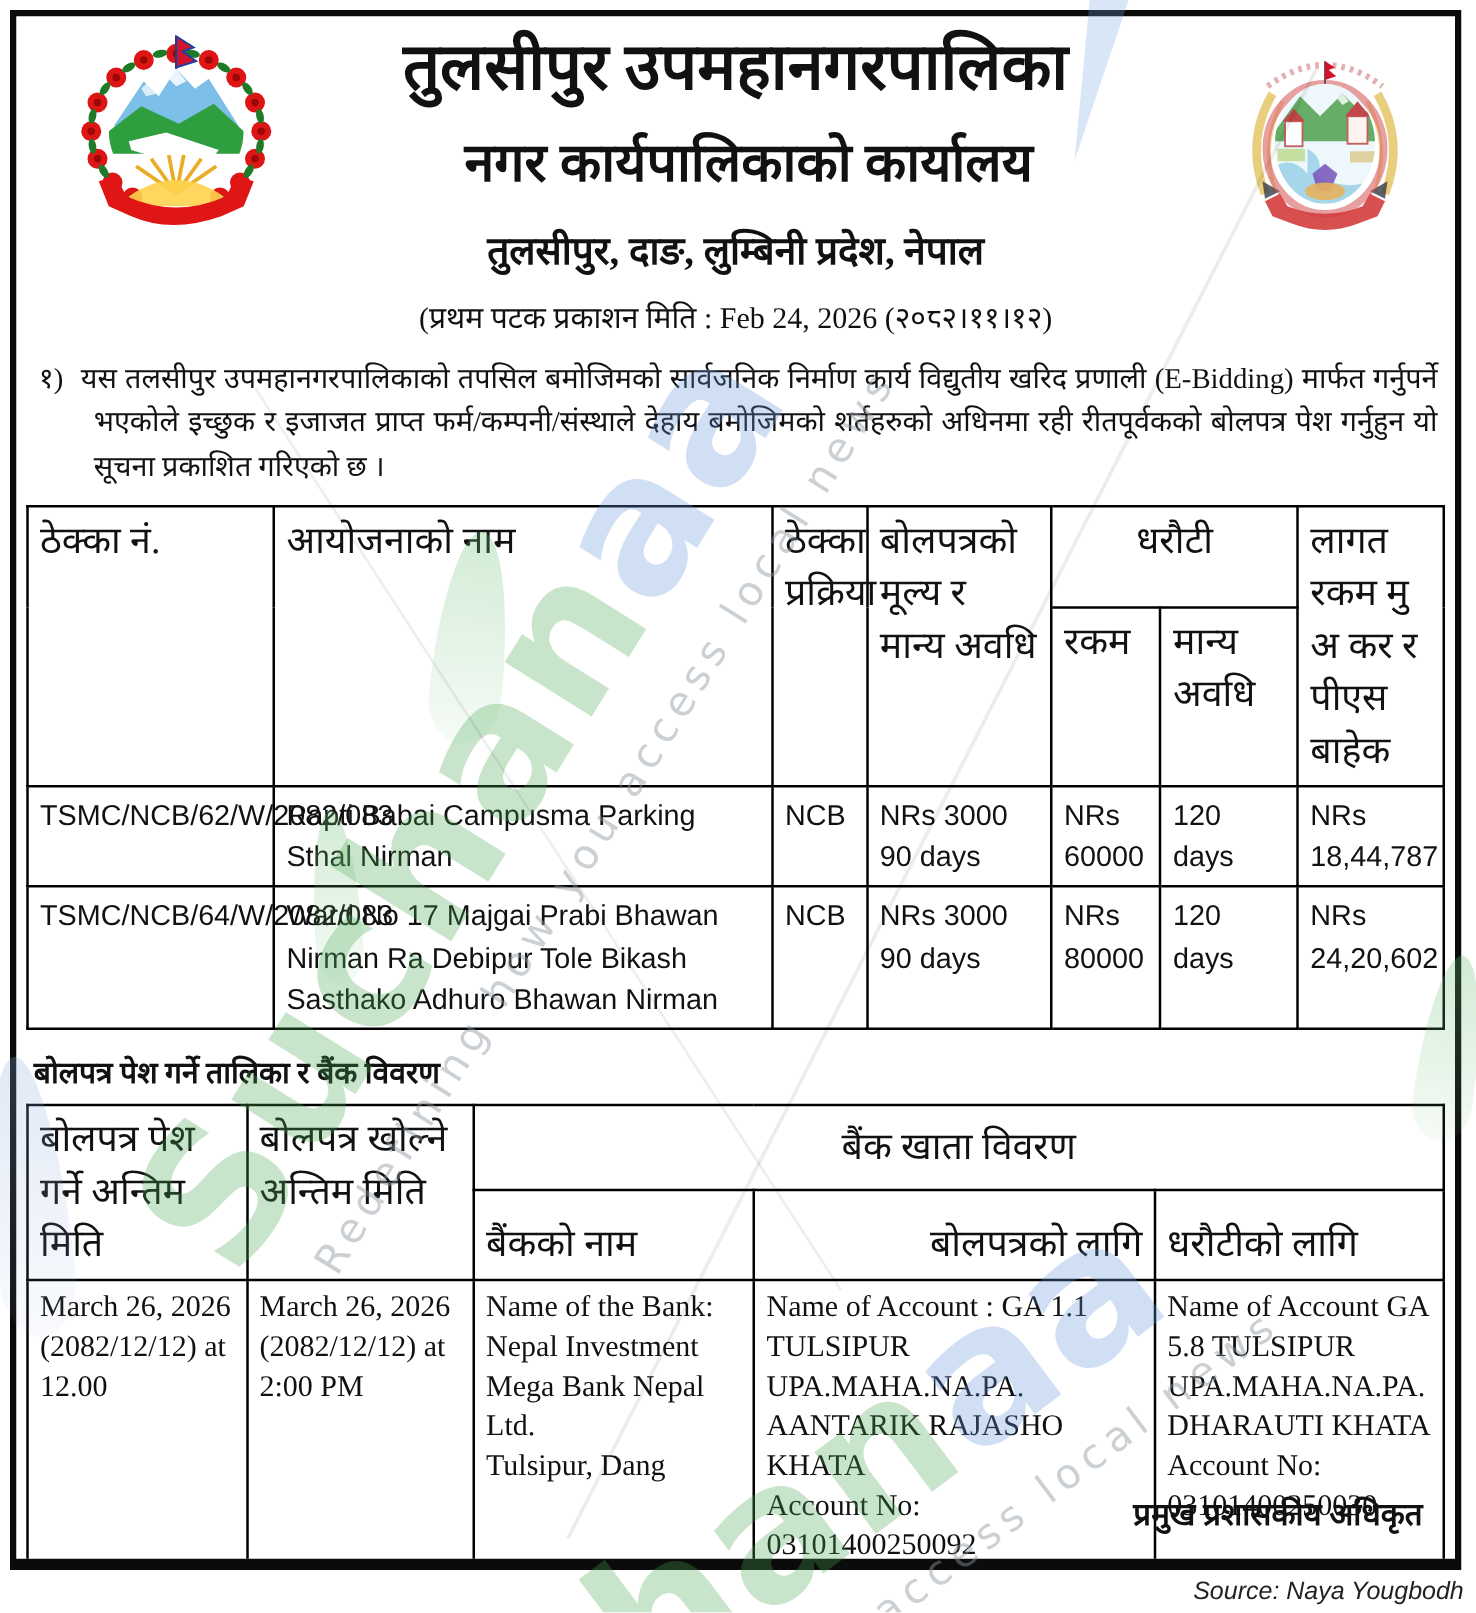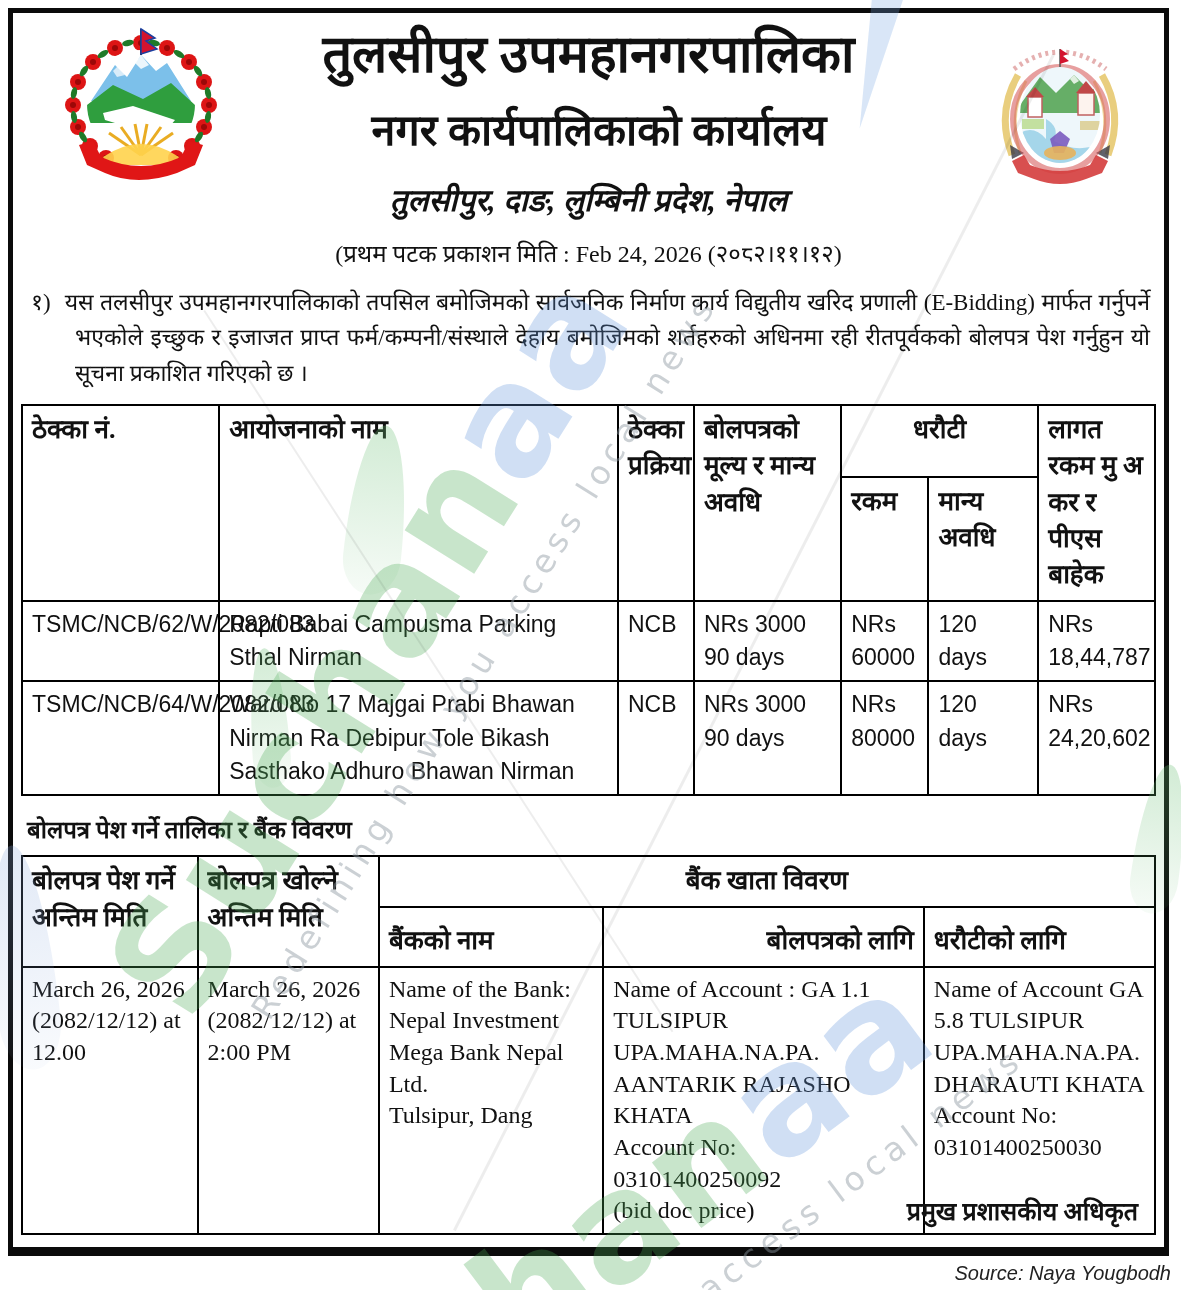--- a/index.html
+++ b/index.html
@@ -7,31 +7,31 @@
         font-family:"Liberation Serif","DejaVu Sans",serif;color:#111;}
   .frame{position:absolute;left:8px;top:8px;right:12px;height:1248px;box-sizing:border-box;
          border:5px solid #0b0b0b;border-bottom-width:9px;overflow:hidden;background:transparent;z-index:1;}
   
   .masthead{position:relative;text-align:center;padding-top:12px;}
   .logo{position:absolute;}
   .logo-left{left:42px;top:12px;}
   .logo-right{right:28px;top:14px;}
   .t1{font-size:52px;font-weight:bold;line-height:1.15;}
   .t2{font-size:43px;font-weight:bold;margin-top:14px;padding-left:21px;}
-  .t3{font-size:31px;font-weight:bold;margin-top:20px;font-style:italic;}
+  .t3{font-size:31px;font-weight:bold;margin-top:20px;}
   .t4{font-size:43px;font-weight:bold;margin-top:24px;}
   .t5{font-size:24px;margin-top:16px;}
   
   .clause{margin:16px 14px 0 14px;padding-left:48px;text-indent:-44px;text-align:justify;
           font-size:23px;line-height:1.55;}
   .clause .marker{font-weight:normal;padding-right:14px;}
   
   table{border-collapse:collapse;width:calc(100% - 16px);margin:12px 8px 0 8px;table-layout:fixed;}
   th,td{border:2px solid #000;vertical-align:top;padding:6px 9px;text-align:left;box-sizing:border-box;}
-  th{font-size:26px;font-weight:bold;line-height:1.4;}
+  th{font-size:30px;font-weight:normal;line-height:1.4;}
   .center{text-align:center;}
   .sans{font-family:"Liberation Sans","DejaVu Sans",sans-serif;font-size:23px;line-height:1.45;}
   .ser{font-family:"Liberation Serif","DejaVu Serif",serif;font-size:24px;line-height:1.32;}
   .pre{white-space:pre-line;}
   .section-title{font-size:24px;font-weight:bold;margin:16px 0 0 14px;}
   
   .signature{position:absolute;right:26px;top:1180px;font-size:25px;font-weight:bold;z-index:3;}
   .source{position:absolute;right:10px;top:1262px;font-size:20px;font-style:italic;
           font-family:"Liberation Sans","DejaVu Sans",sans-serif;color:#222;z-index:2;}
   

